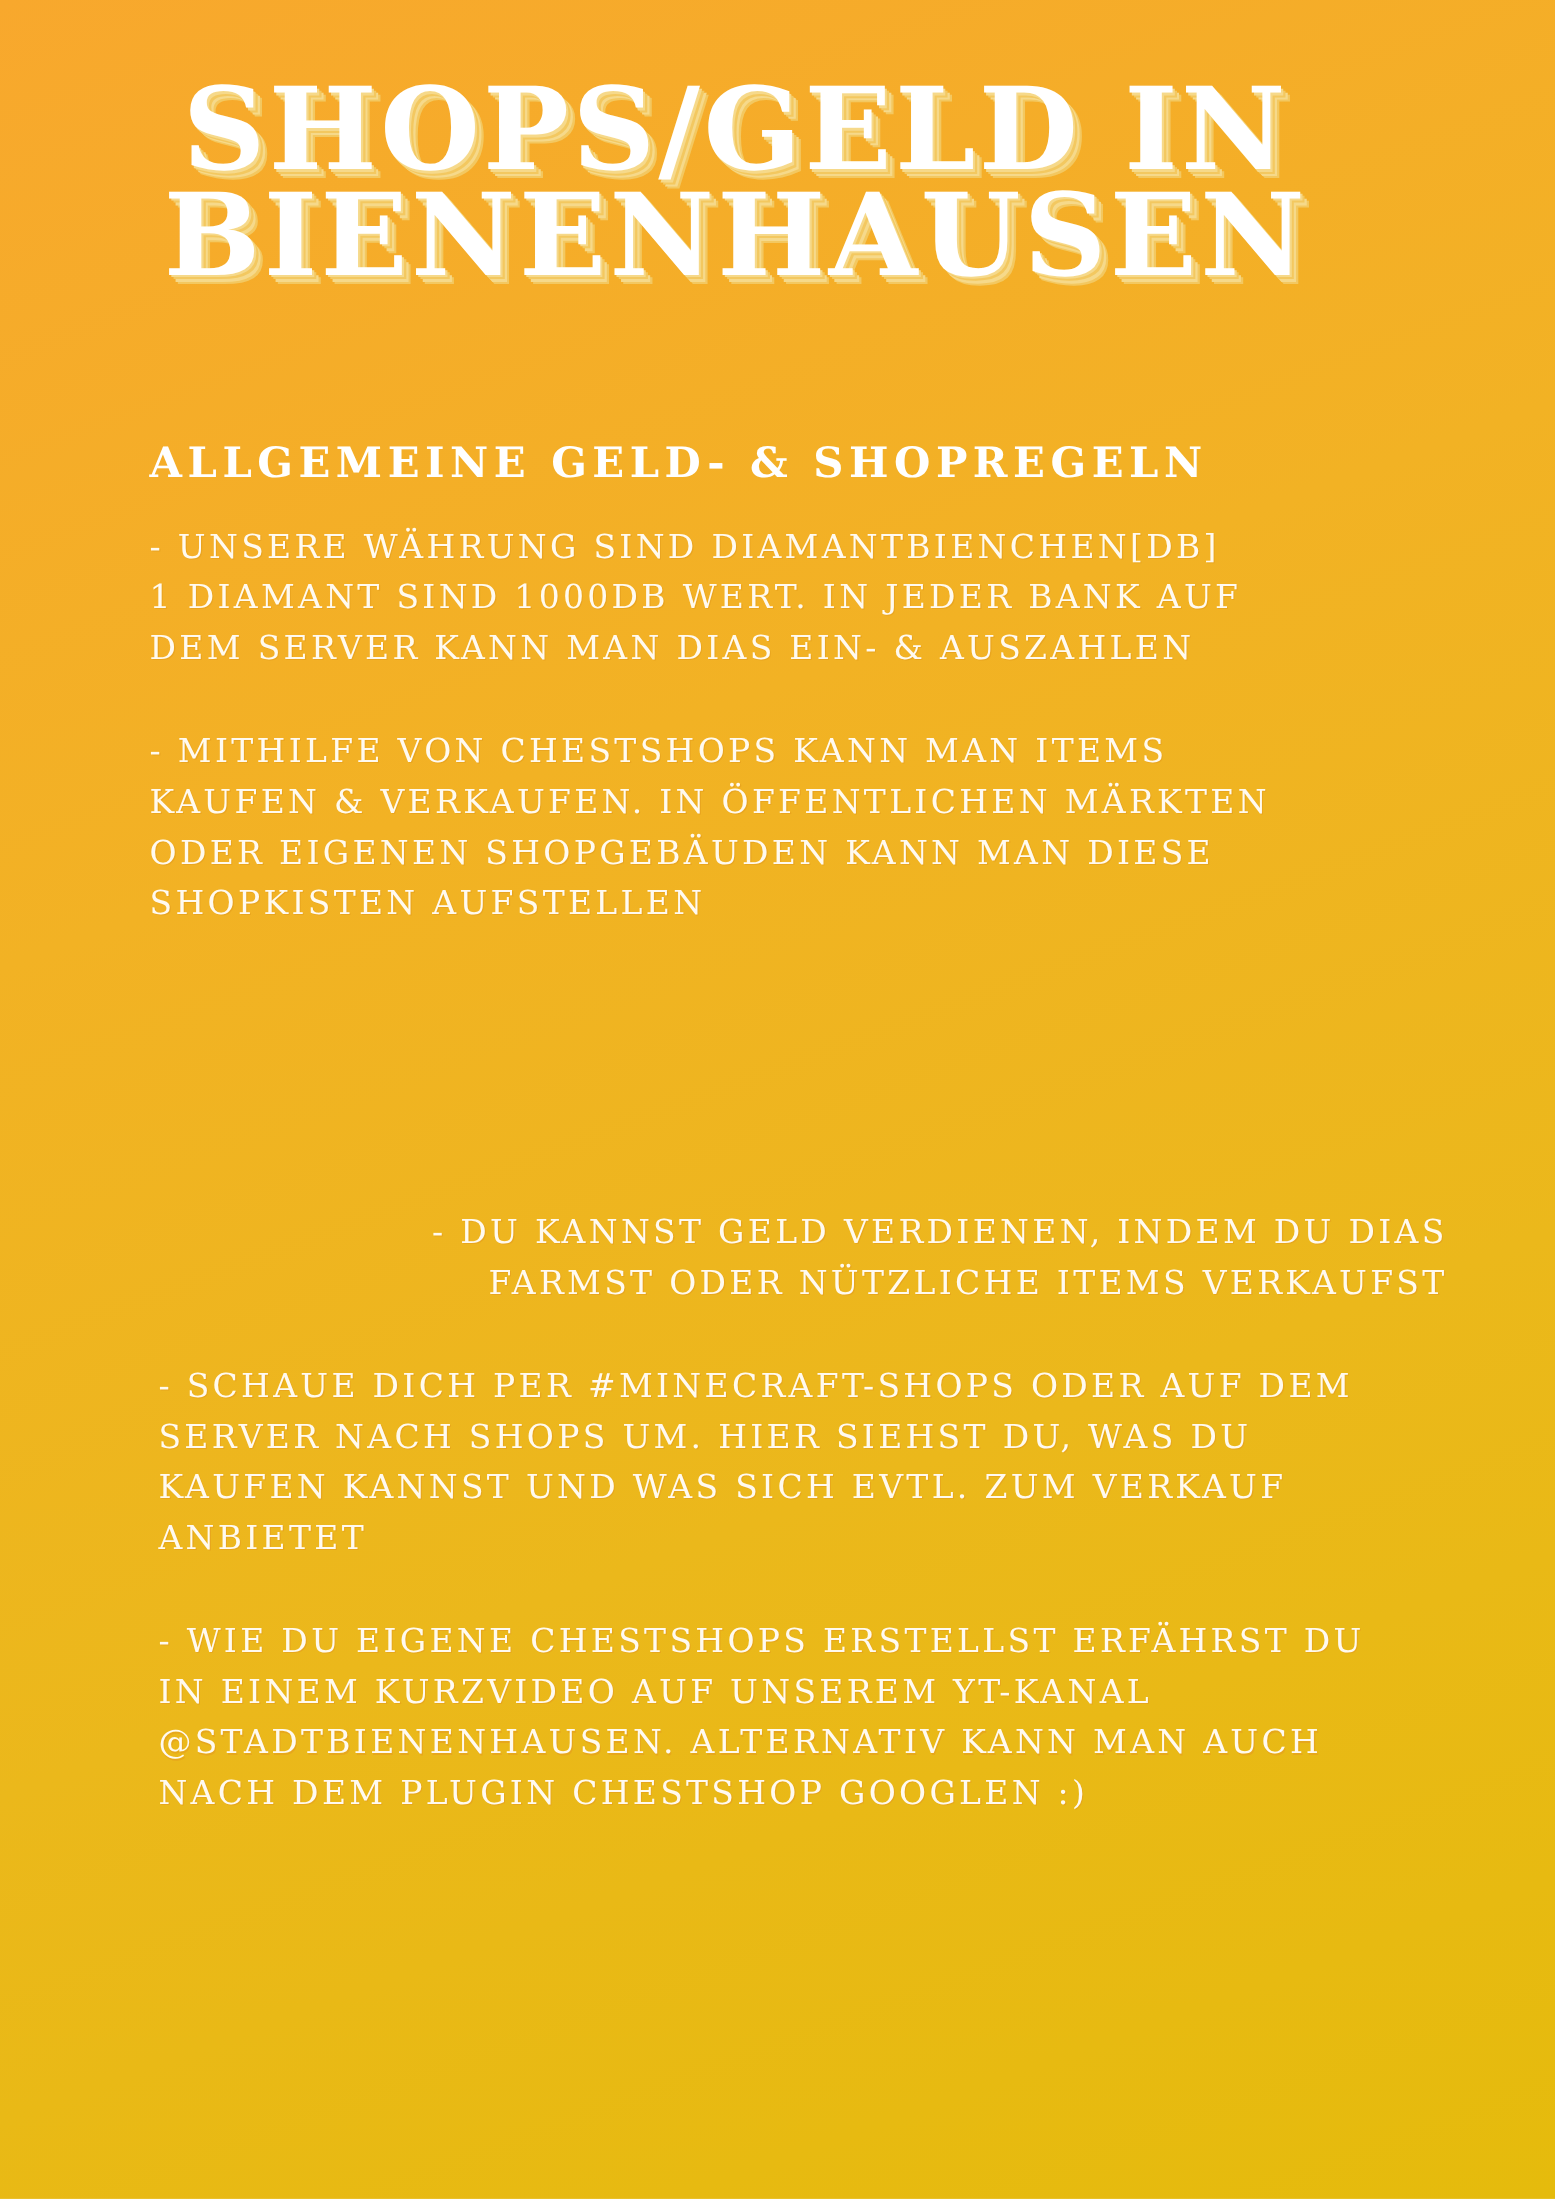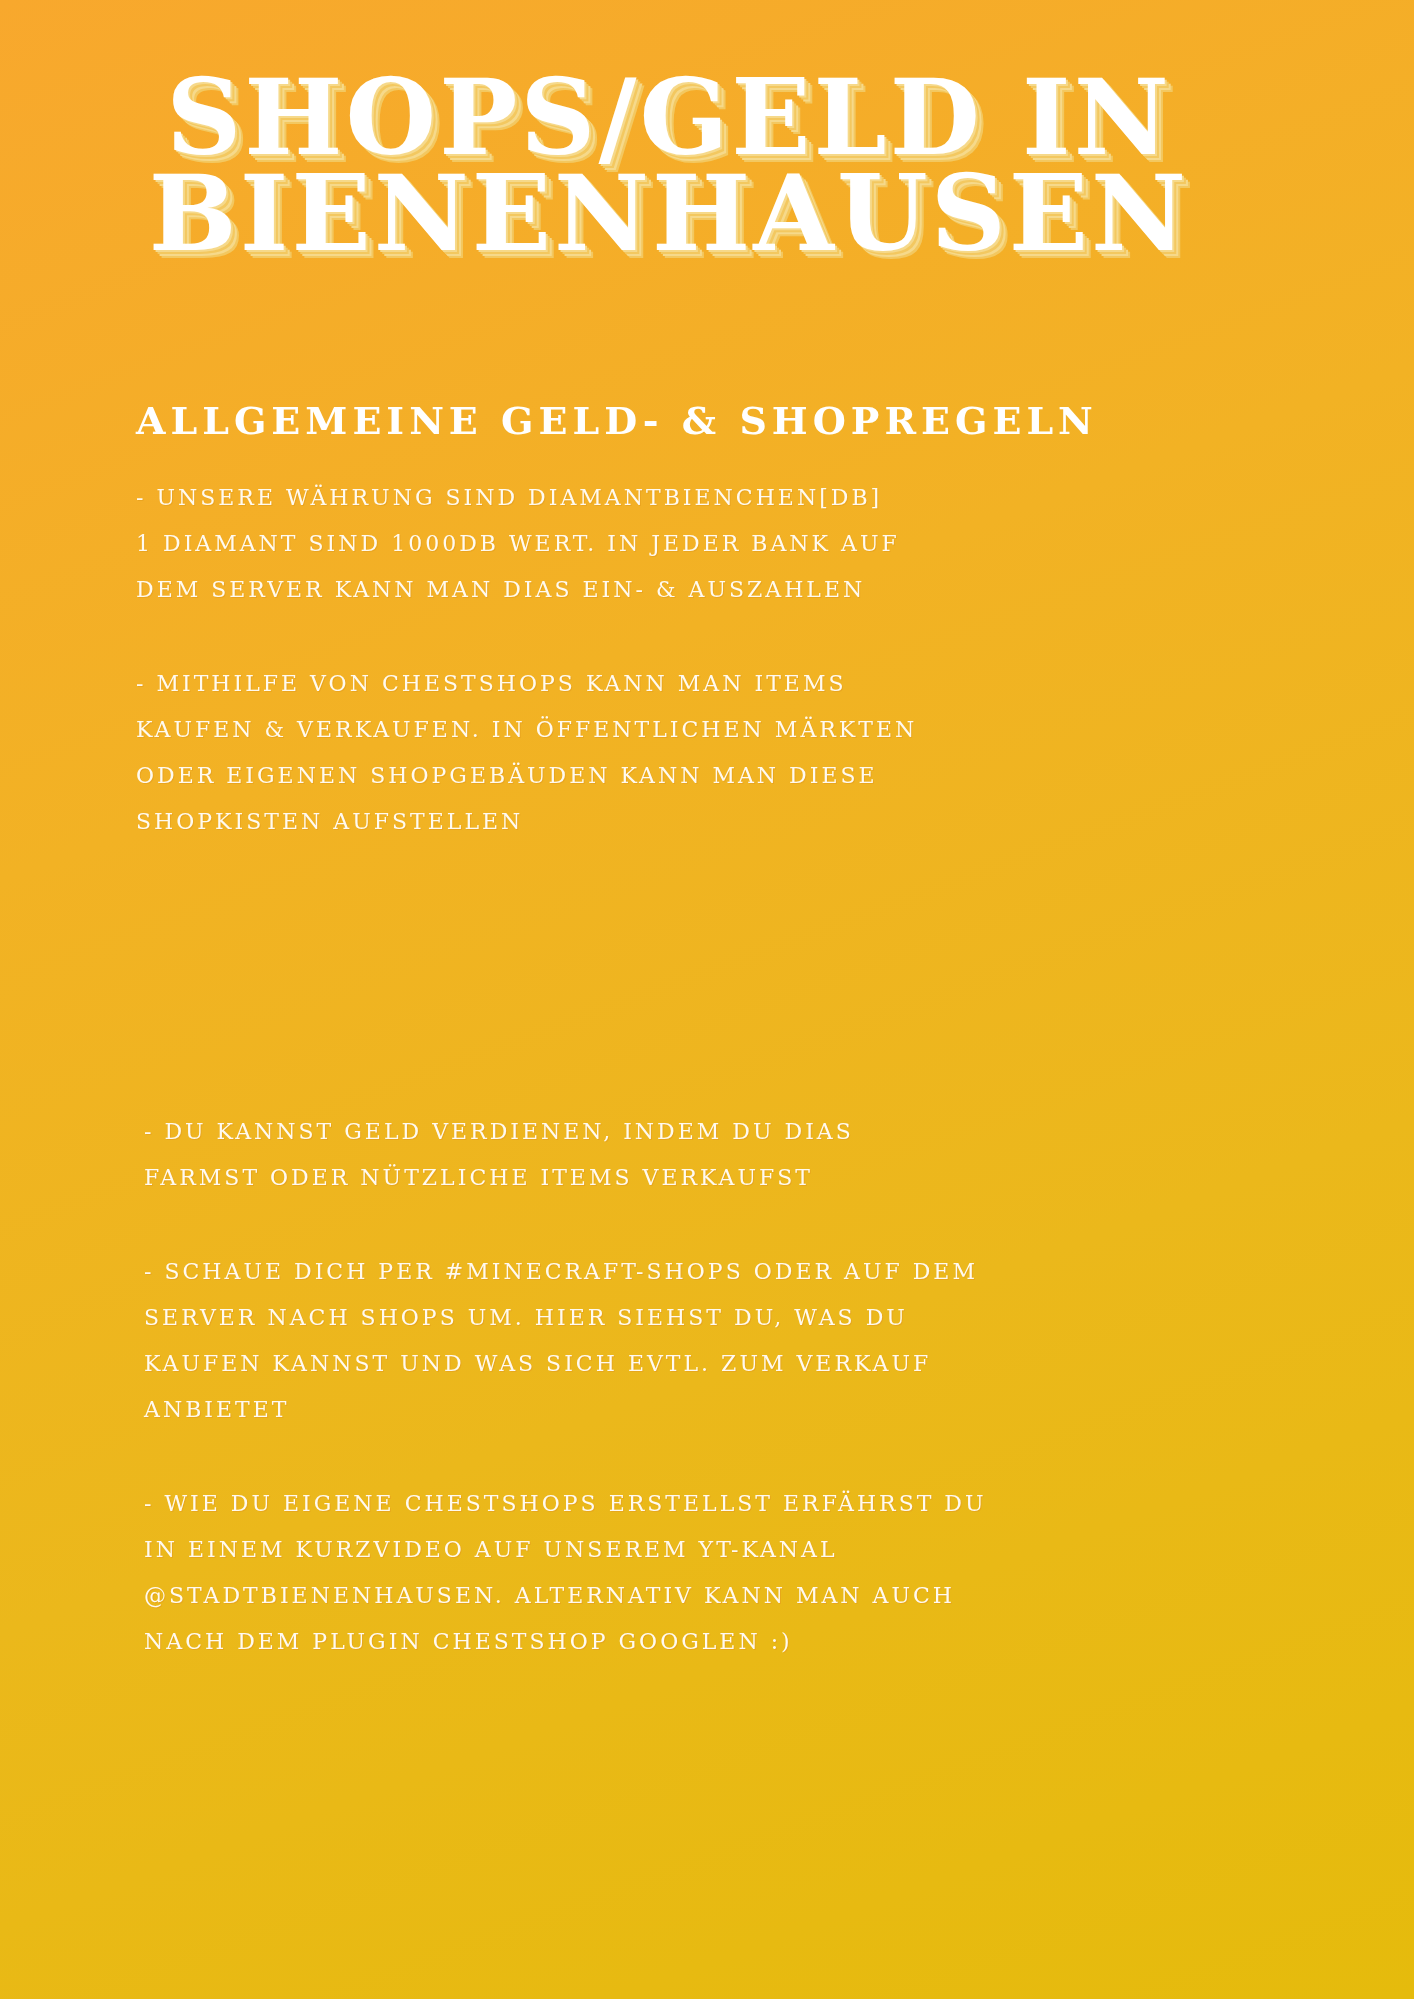--- a/index.html
+++ b/index.html
@@ -28,21 +28,21 @@
       font-family: "DejaVu Serif", serif;
       font-weight:bold;
       font-size:38px;
       letter-spacing:5px;
       text-transform:uppercase;
       margin:0;
       color:#ffffff;
     }
     .para {
       font-family: "DejaVu Serif", serif;
-      font-size:22px;
+      font-size:30px;
       line-height:46px;
       letter-spacing:3px;
       text-transform:uppercase;
       color:#fffaf0;
       margin:0;
       white-space:pre-line;
       text-shadow: 1px 1px 0 rgba(230,160,30,0.7);
     }
   </style>
 </head>
@@ -58,21 +58,21 @@
   <p class="para" style="margin-top:32px;">- UNSERE WÄHRUNG SIND DIAMANTBIENCHEN[DB]
 1 DIAMANT SIND 1000DB WERT. IN JEDER BANK AUF
 DEM SERVER KANN MAN DIAS EIN- &amp; AUSZAHLEN</p>
   <p class="para" style="margin-top:48px;">- MITHILFE VON CHESTSHOPS KANN MAN ITEMS
 KAUFEN &amp; VERKAUFEN. IN ÖFFENTLICHEN MÄRKTEN
 ODER EIGENEN SHOPGEBÄUDEN KANN MAN DIESE
 SHOPKISTEN AUFSTELLEN</p>
 </div>
 
 <div class="section" style="top:1066px; left:136px;">
-  <p class="para" style="margin-top:43px; padding-left:8px;">- DU KANNST GELD VERDIENEN, INDEM DU DIAS
+  <p class="para" style="margin-top:32px; padding-left:8px;text-align:right;">- DU KANNST GELD VERDIENEN, INDEM DU DIAS
 FARMST ODER NÜTZLICHE ITEMS VERKAUFST</p>
   <p class="para" style="margin-top:48px; padding-left:8px;">- SCHAUE DICH PER #MINECRAFT-SHOPS ODER AUF DEM
 SERVER NACH SHOPS UM. HIER SIEHST DU, WAS DU
 KAUFEN KANNST UND WAS SICH EVTL. ZUM VERKAUF
 ANBIETET</p>
   <p class="para" style="margin-top:48px; padding-left:8px;">- WIE DU EIGENE CHESTSHOPS ERSTELLST ERFÄHRST DU
 IN EINEM KURZVIDEO AUF UNSEREM YT-KANAL
 @STADTBIENENHAUSEN. ALTERNATIV KANN MAN AUCH
 NACH DEM PLUGIN CHESTSHOP GOOGLEN :)</p>
 </div>

